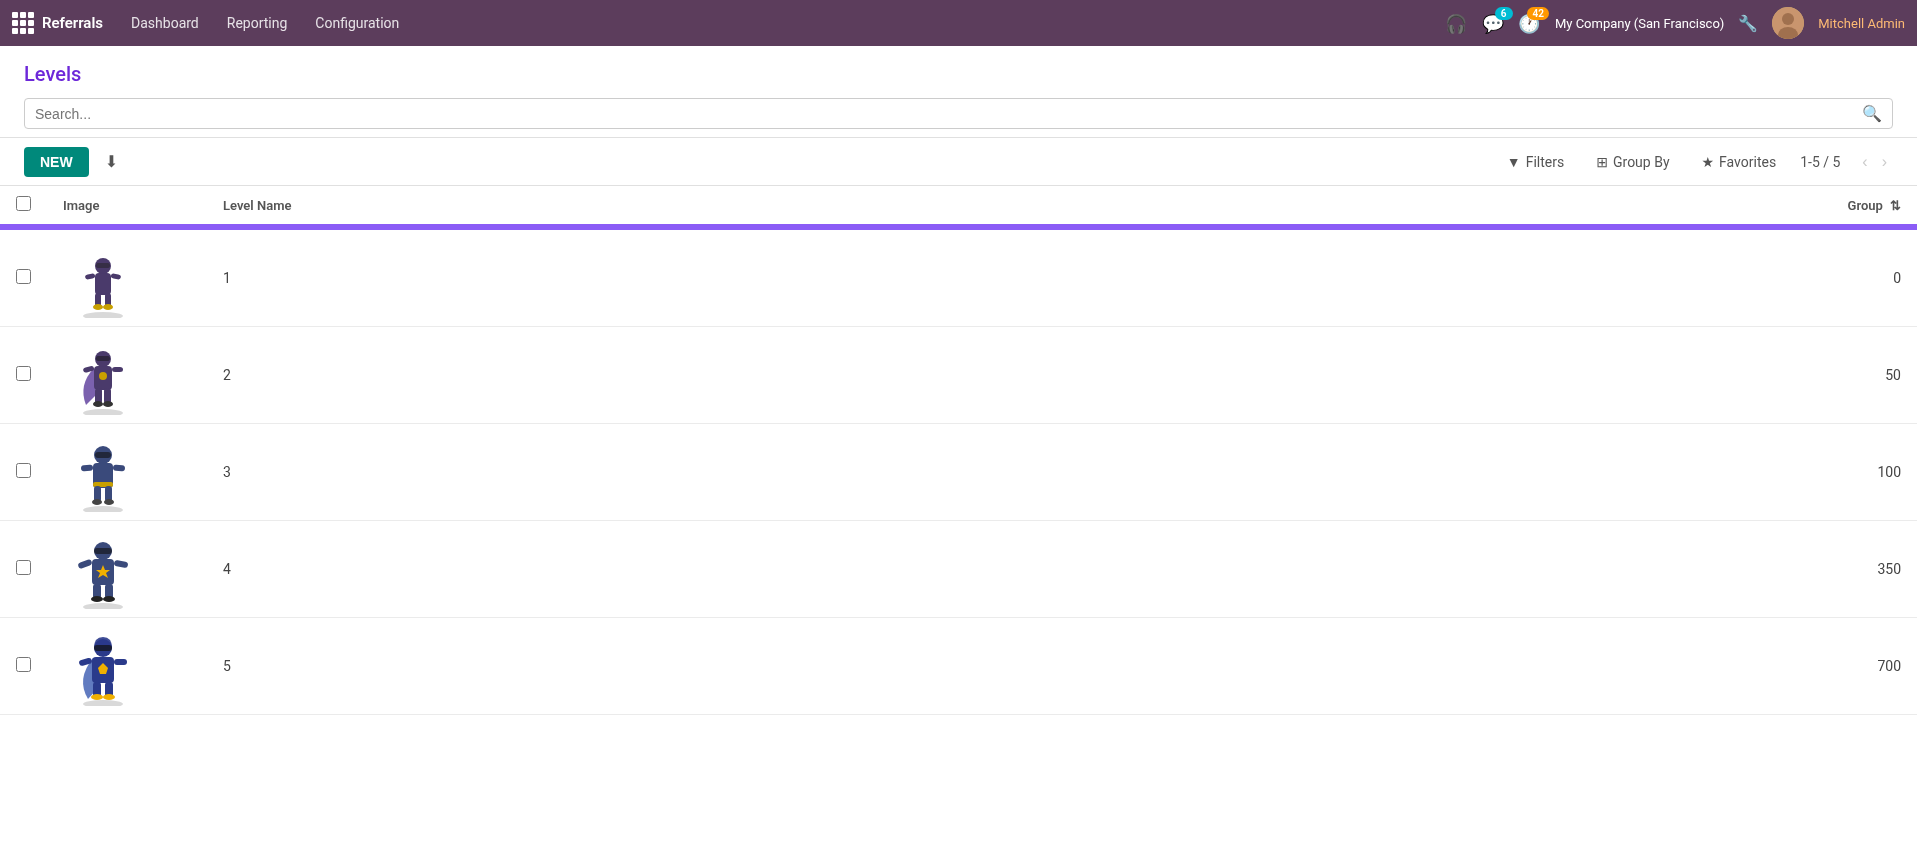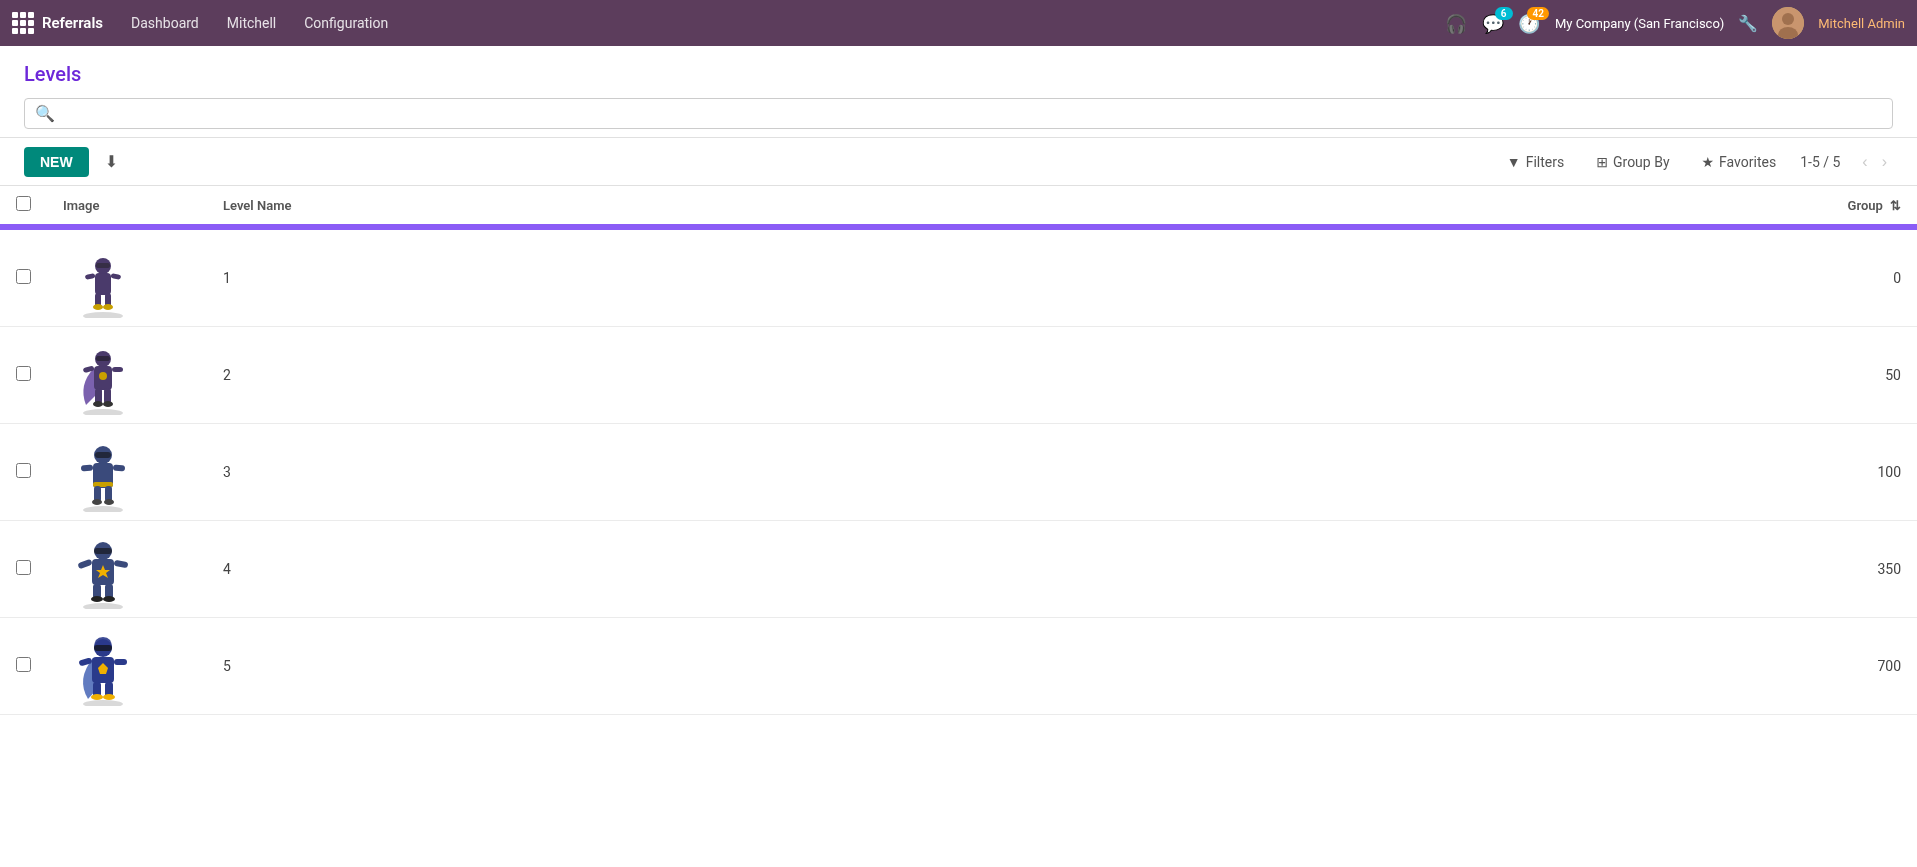--- a/index.html
+++ b/index.html
@@ -291,21 +291,21 @@
       <span></span>
         <span></span>
         <span></span>
       <span></span>
         <span></span>
         <span></span>
     </div>
     <span class="app-name">Referrals</span>
   </div>
   <span class="nav-item">Dashboard</span>
-  <span class="nav-item">Mitchell</span>
+  <span class="nav-item">Reporting</span>
   <span class="nav-item">Configuration</span>
   <div class="navbar-right">
     <div class="nav-icon-btn">
       <span>🎧</span>
     </div>
     <div class="nav-icon-btn">
       <span>💬</span>
       <span class="badge">6</span>
     </div>
     <div class="nav-icon-btn">
@@ -327,20 +327,21 @@
 
 <div class="main-content">
   <div class="top-section">
 
     <div class="page-heading-row">
       <h1 class="page-title">Levels</h1>
     </div>
 
     <div class="search-row">
       <div class="search-container">
+        <input type="text" placeholder="Search..." style="">
         <span class="search-icon-btn">🔍</span>
       </div>
     </div>
 
     <div class="toolbar-row">
       <div class="toolbar-left">
         <button class="btn-new">NEW</button>
         <button class="btn-download">
           <span>⬇</span>
         </button>

